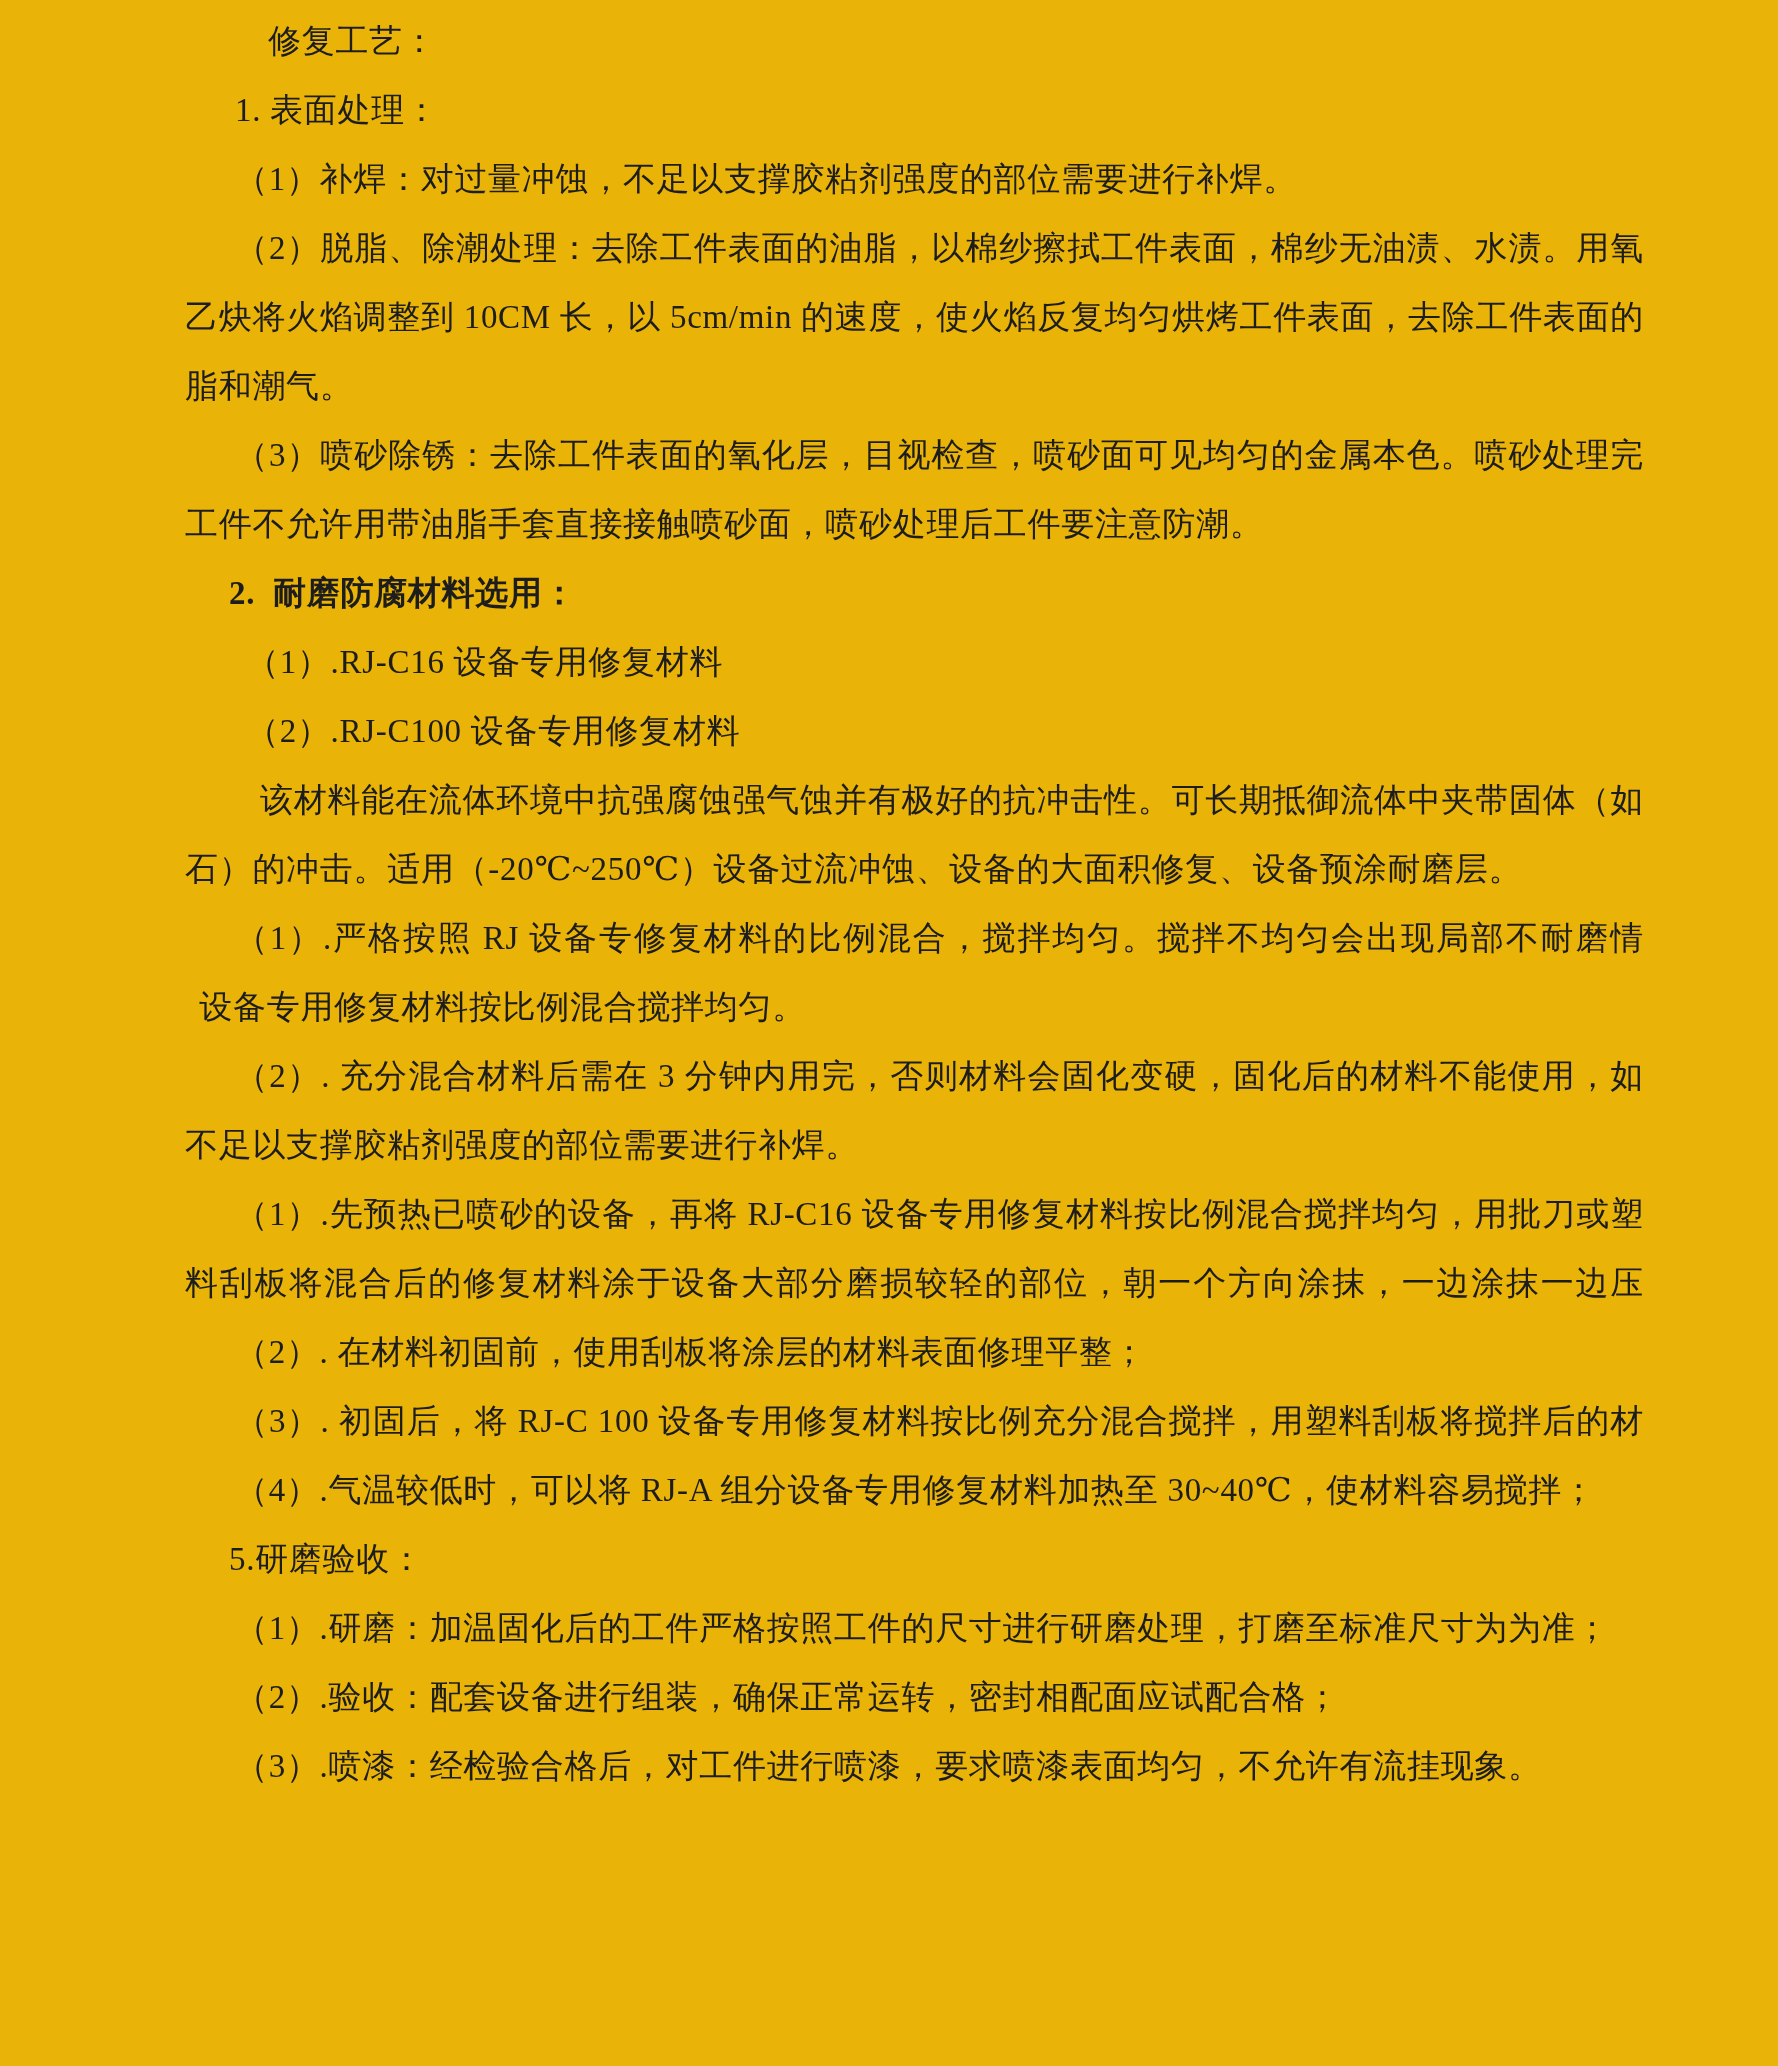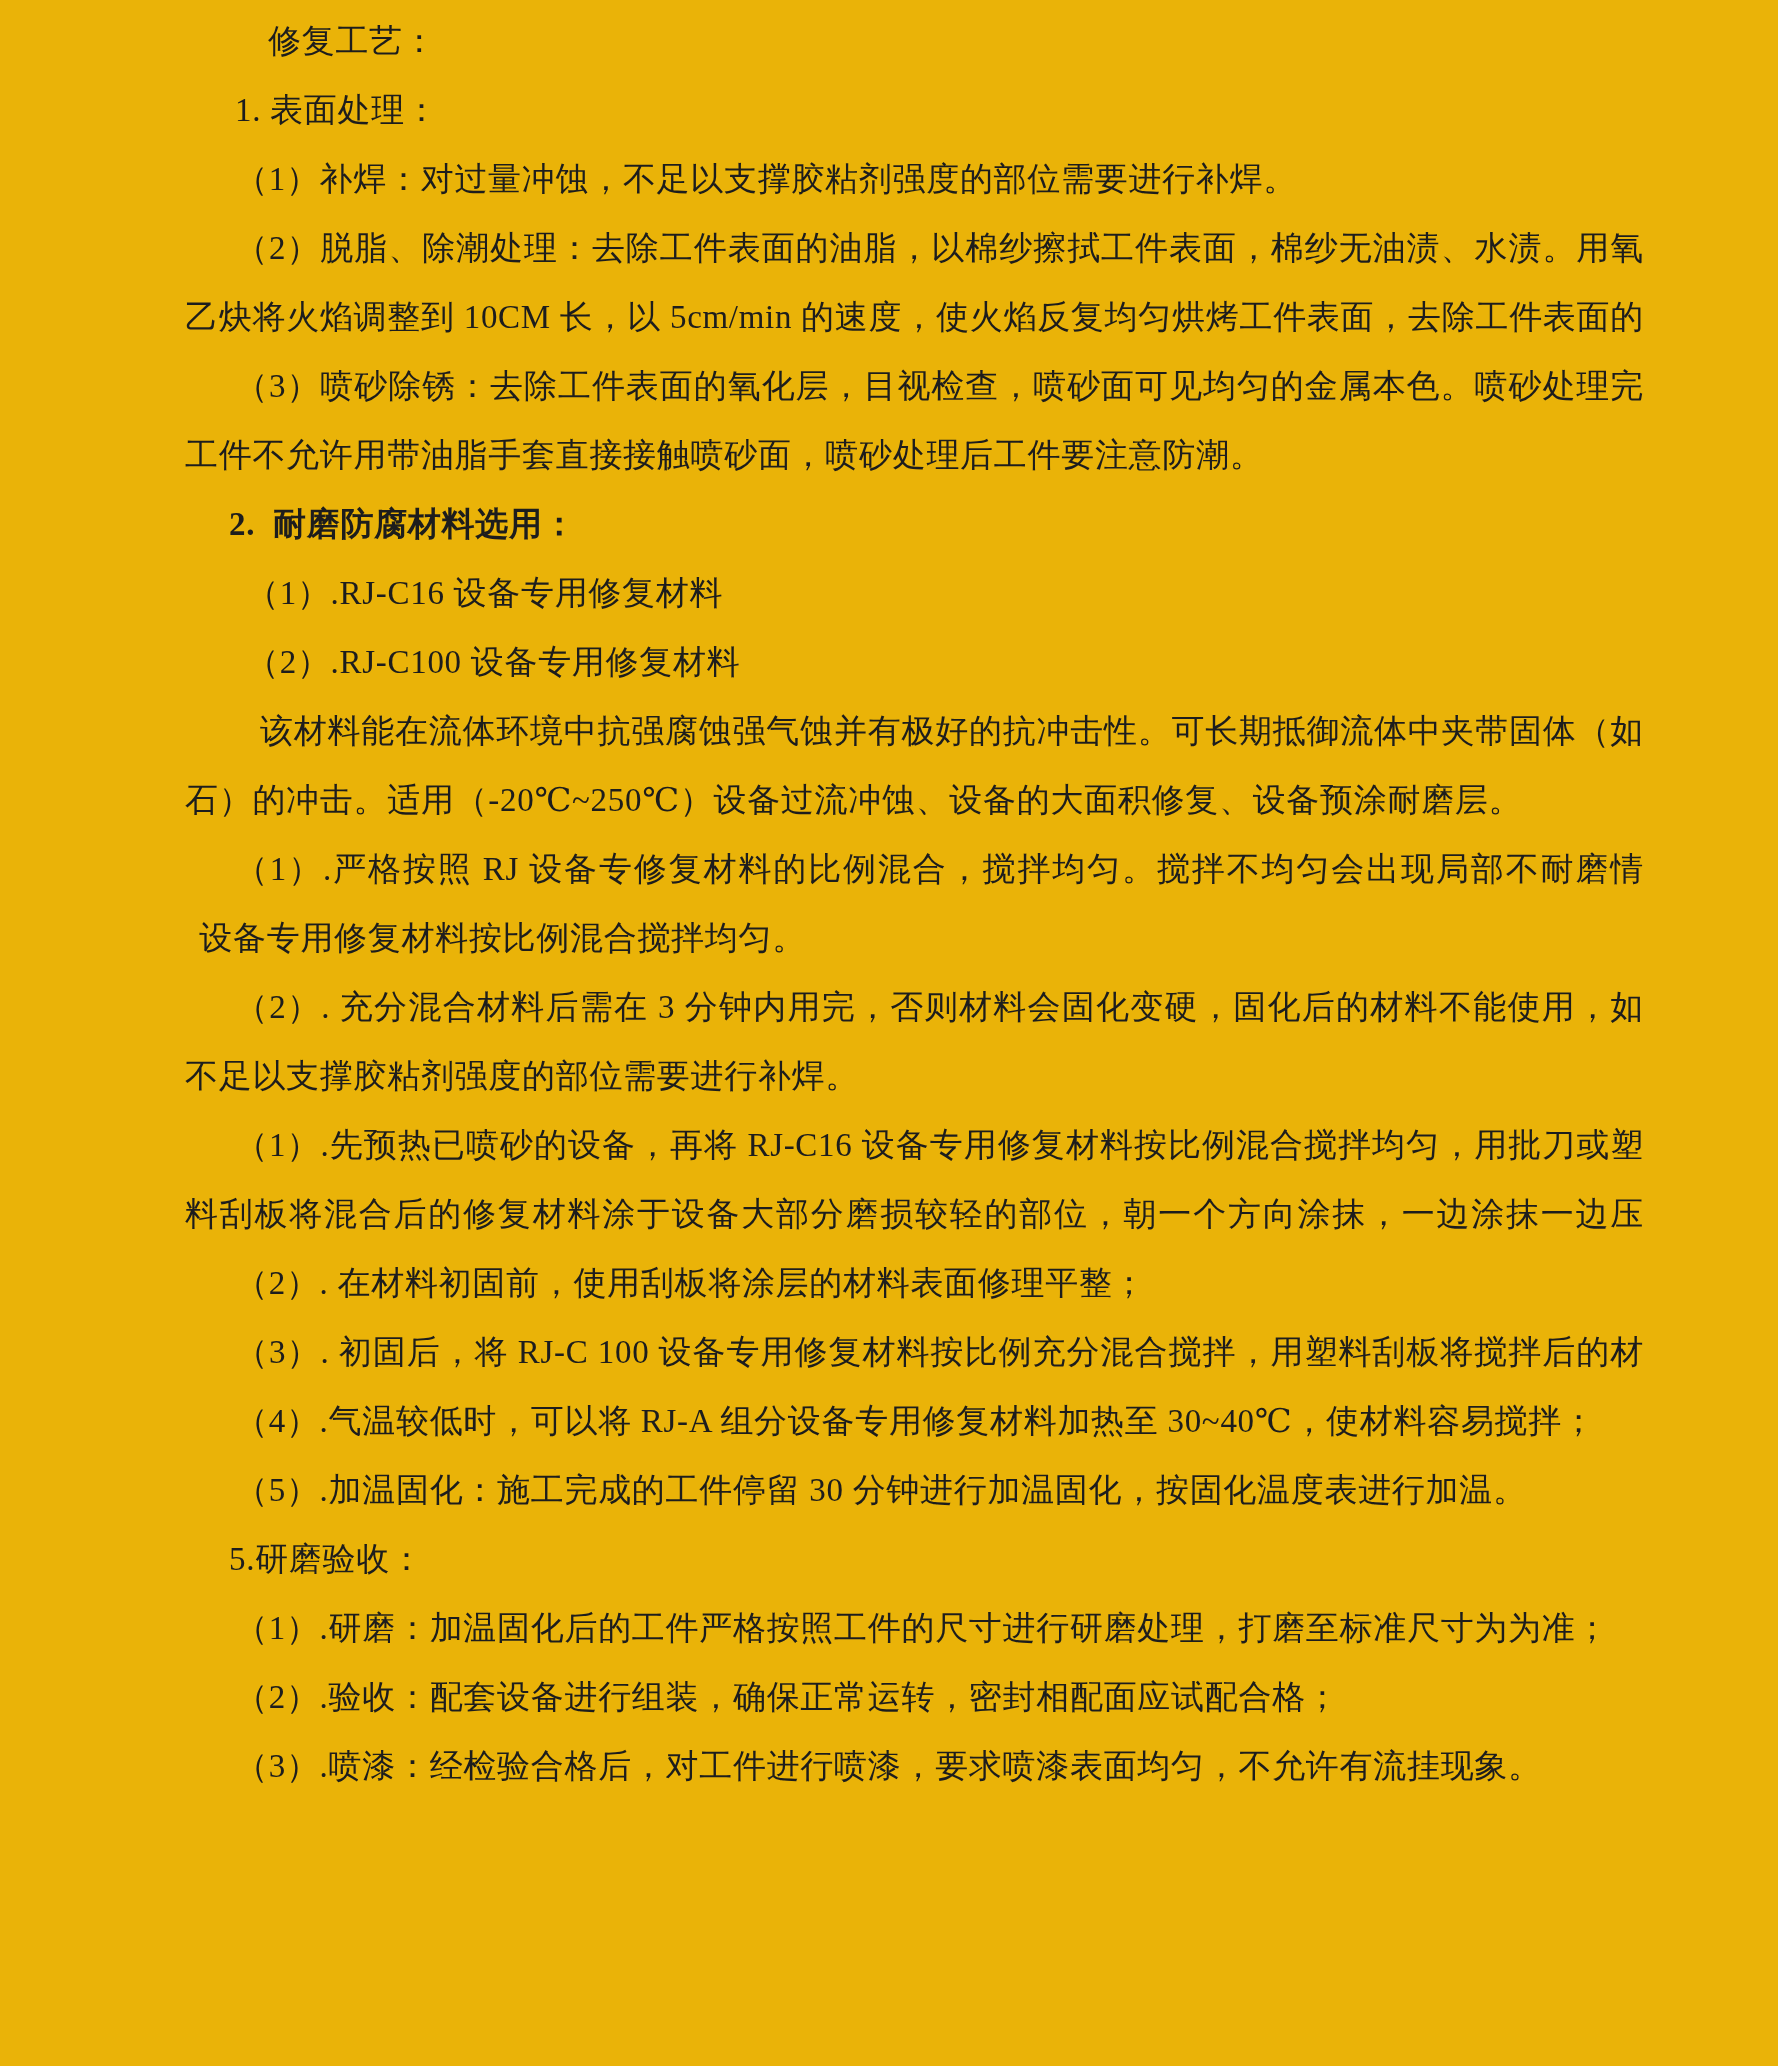--- a/index.html
+++ b/index.html
@@ -40,36 +40,36 @@
 </head>
 <body>
 
 <div class="page" style="background: #eab308;">
   <div class="doc" id="doc" style="color: rgb(29, 29, 29);">
       <div class="line" style="padding-left: 83px;">修复工艺：</div>
       <div class="line" style="padding-left: 50px;">1. 表面处理：</div>
       <div class="line" style="padding-left: 50px;">（1）补焊：对过量冲蚀，不足以支撑胶粘剂强度的部位需要进行补焊。</div>
       <div class="line j" style="padding-left: 50px;">（2）脱脂、除潮处理：去除工件表面的油脂，以棉纱擦拭工件表面，棉纱无油渍、水渍。用氧气</div>
       <div class="line j" style="padding-left: 0px;">乙炔将火焰调整到 10CM 长，以 5cm/min 的速度，使火焰反复均匀烘烤工件表面，去除工件表面的油</div>
+      <div class="line" style="padding-left: 0px;">脂和潮气。</div>
       <div class="line j" style="padding-left: 50px;">（3）喷砂除锈：去除工件表面的氧化层，目视检查，喷砂面可见均匀的金属本色。喷砂处理完的</div>
       <div class="line" style="padding-left: 0px;">工件不允许用带油脂手套直接接触喷砂面，喷砂处理后工件要注意防潮。</div>
       <div class="line" style="padding-left: 44px; font-weight: bold;">2.  耐磨防腐材料选用：</div>
       <div class="line" style="padding-left: 61px;">（1）.RJ-C16 设备专用修复材料</div>
       <div class="line" style="padding-left: 61px;">（2）.RJ-C100 设备专用修复材料</div>
       <div class="line j" style="padding-left: 75px;">该材料能在流体环境中抗强腐蚀强气蚀并有极好的抗冲击性。可长期抵御流体中夹带固体（如砂</div>
       <div class="line" style="padding-left: 0px;">石）的冲击。适用（-20℃~250℃）设备过流冲蚀、设备的大面积修复、设备预涂耐磨层。</div>
       <div class="line j" style="padding-left: 50px;">（1）.严格按照 RJ 设备专修复材料的比例混合，搅拌均匀。搅拌不均匀会出现局部不耐磨情况。</div>
       <div class="line" style="padding-left: 14.3px;">设备专用修复材料按比例混合搅拌均匀。</div>
       <div class="line j" style="padding-left: 50px;">（2）. 充分混合材料后需在 3 分钟内用完，否则材料会固化变硬，固化后的材料不能使用，如</div>
       <div class="line" style="padding-left: 0px;">不足以支撑胶粘剂强度的部位需要进行补焊。</div>
       <div class="line j" style="padding-left: 50px;">（1）.先预热已喷砂的设备，再将 RJ-C16 设备专用修复材料按比例混合搅拌均匀，用批刀或塑</div>
       <div class="line j" style="padding-left: 0px;">料刮板将混合后的修复材料涂于设备大部分磨损较轻的部位，朝一个方向涂抹，一边涂抹一边压实；</div>
       <div class="line" style="padding-left: 50px;">（2）. 在材料初固前，使用刮板将涂层的材料表面修理平整；</div>
       <div class="line j" style="padding-left: 50px;">（3）. 初固后，将 RJ-C 100 设备专用修复材料按比例充分混合搅拌，用塑料刮板将搅拌后的材</div>
       <div class="line" style="padding-left: 50px;">（4）.气温较低时，可以将 RJ-A 组分设备专用修复材料加热至 30~40℃，使材料容易搅拌；</div>
-      <div class="line" style="padding-left: 50px;">（5）.加温固化：施工完成的工件停留 30 分钟进行加温固化，按固化温度表进行加温。</div>
       <div class="line" style="padding-left: 44px;">5.研磨验收：</div>
       <div class="line" style="padding-left: 50px;">（1）.研磨：加温固化后的工件严格按照工件的尺寸进行研磨处理，打磨至标准尺寸为为准；</div>
       <div class="line" style="padding-left: 50px;">（2）.验收：配套设备进行组装，确保正常运转，密封相配面应试配合格；</div>
       <div class="line" style="padding-left: 50px;">（3）.喷漆：经检验合格后，对工件进行喷漆，要求喷漆表面均匀，不允许有流挂现象。</div>
     </div>
 </div>
 
 
 </body></html>

